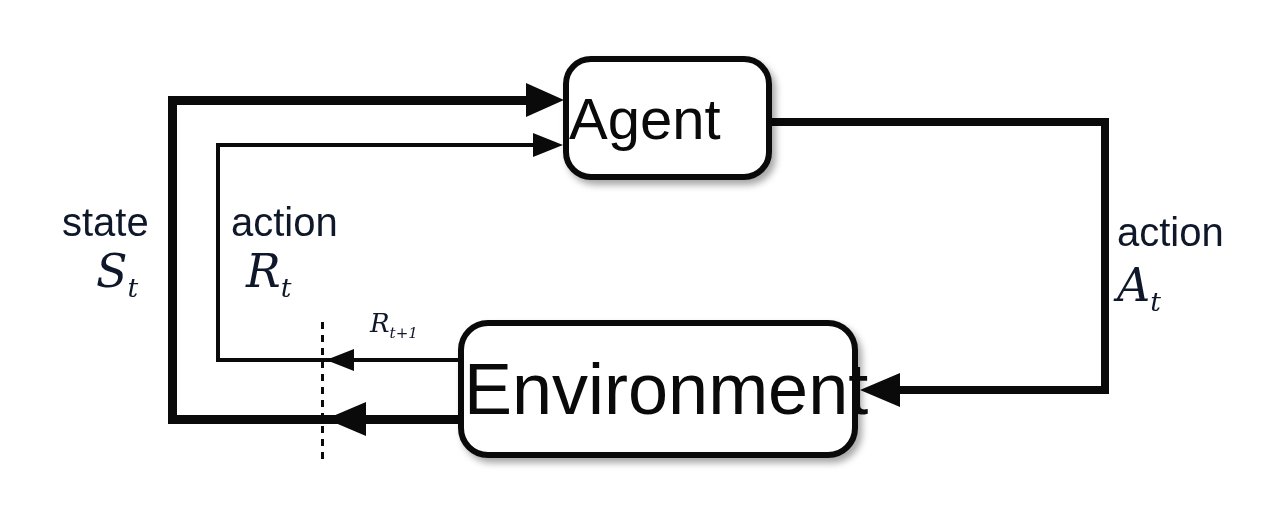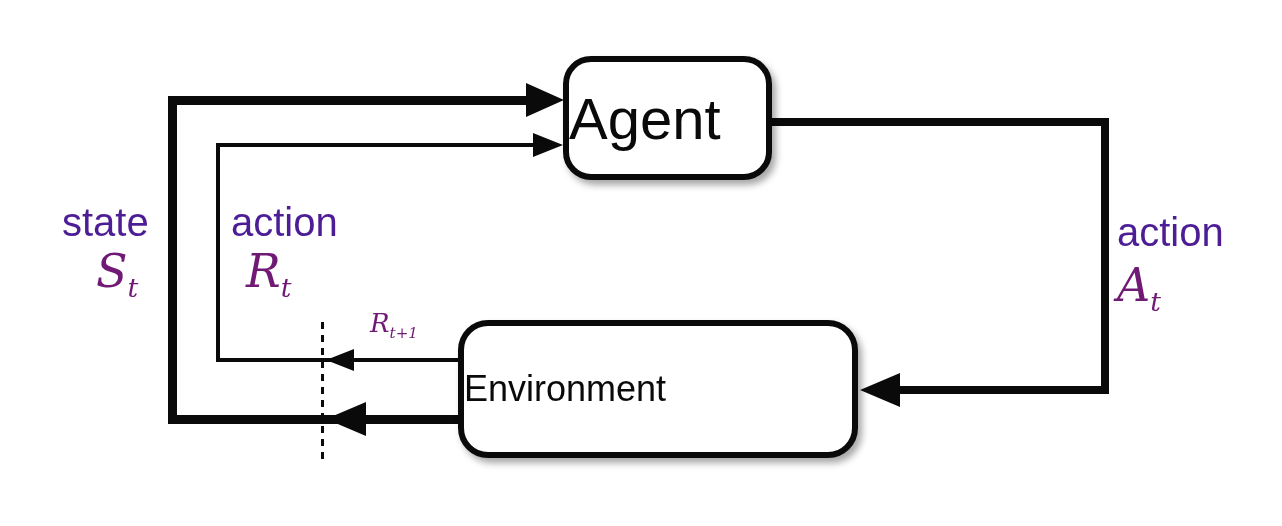--- a/index.html
+++ b/index.html
@@ -8,38 +8,38 @@
     font-family:"Liberation Sans",sans-serif;color:#0a0a0a;
   }
   .node{
     position:absolute;background:#ffffff;border:6px solid #0a0a0a;
     display:flex;align-items:center;
     box-shadow:4px 5px 7px rgba(0,0,0,0.35);
   }
   .node-agent{left:563px;top:56px;width:197px;height:112px;border-radius:28px;}
   .node-env{left:458px;top:320px;width:388px;height:126px;border-radius:30px;}
   .node-label{font-size:58px;letter-spacing:0px;color:#0a0a0a;white-space:nowrap;}
-  .node-env .node-label{font-size:36px;}
+  .node-env .node-label{font-size:72px;}
 
   .hline,.vline{position:absolute;background:#0a0a0a;}
 
   
   .arr{position:absolute;width:0;height:0;}
   .arr-right-big{border-top:17px solid transparent;border-bottom:17px solid transparent;border-left:38px solid #0a0a0a;}
   .arr-right-small{border-top:12px solid transparent;border-bottom:12px solid transparent;border-left:30px solid #0a0a0a;}
   .arr-left-big{border-top:17px solid transparent;border-bottom:17px solid transparent;border-right:40px solid #0a0a0a;}
   .arr-left-small{border-top:11px solid transparent;border-bottom:11px solid transparent;border-right:28px solid #0a0a0a;}
 
   .dashed-line{
     position:absolute;left:321px;top:322px;width:3px;height:140px;
     background:repeating-linear-gradient(to bottom,#0a0a0a 0 7px,transparent 7px 13px);
   }
 
-  .word-label{position:absolute;font-size:40px;color:#4c1d95;white-space:nowrap;}
-  .math{position:absolute;font-family:"DejaVu Serif",serif;font-style:italic;font-size:46px;color:#701a75;white-space:nowrap;}
+  .word-label{position:absolute;font-size:40px;color:#0f172a;white-space:nowrap;}
+  .math{position:absolute;font-family:"DejaVu Serif",serif;font-style:italic;font-size:46px;color:#0f172a;white-space:nowrap;}
   .math sub{font-size:0.58em;font-style:italic;line-height:0;}
   .math-small{font-size:26px;}
 </style>
 </head>
 <body>
 
 <div class="canvas">
 
   <div class="vline" style="left:168px;top:97px;width:9px;height:327px;"></div>
   <div class="hline" style="left:168px;top:96px;width:360px;height:9px;"></div>

